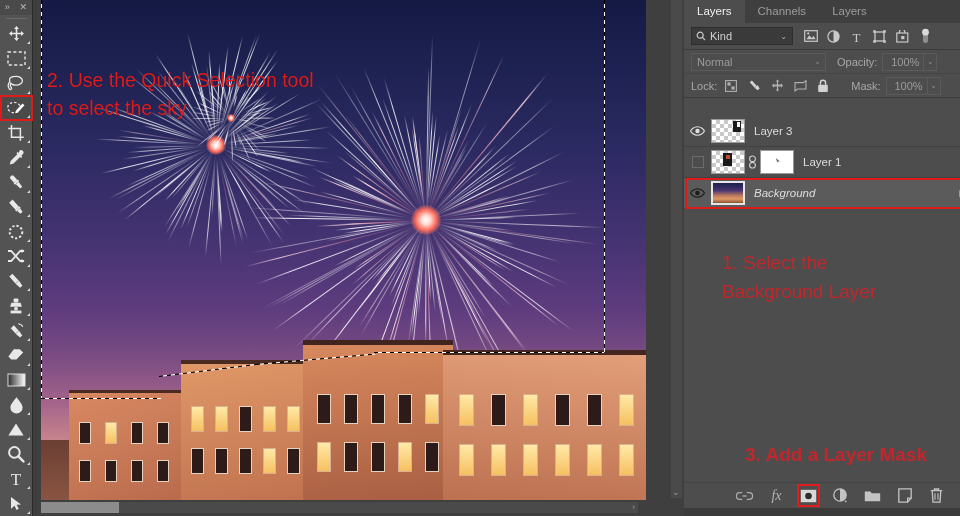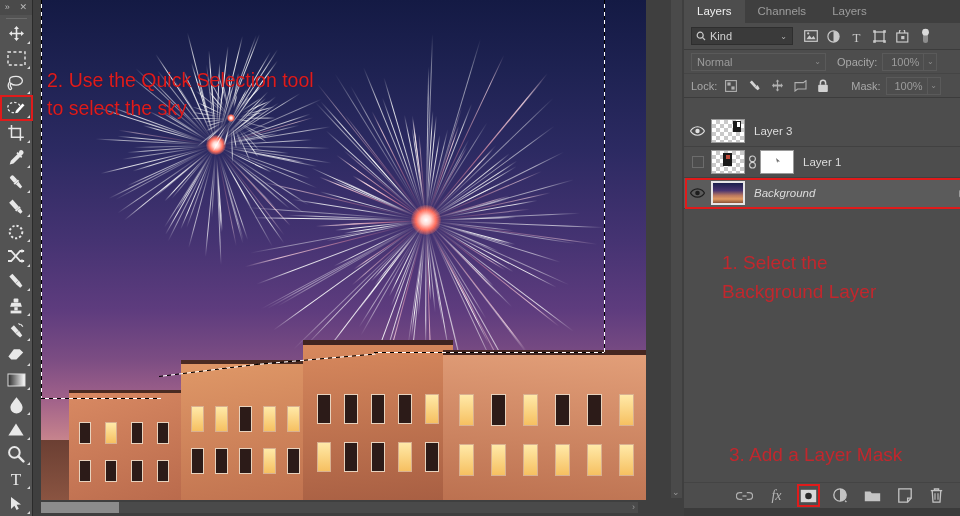--- a/index.html
+++ b/index.html
@@ -186,21 +186,21 @@
   #bg-highlight {
     position: absolute; left: 1px; right: 1px; top: 0; height: 31px;
     border: 2px solid #e01b1b; pointer-events: none;
   }
 
   
   .ann-panel {
     position: absolute; color: #c1272d; font-size: 19px; line-height: 29px;
   }
   #ann1 { left: 38px; top: 248px; }
-  #ann3 { left: 45px; top: 440px; }
+  #ann3 { left: 61px; top: 440px; font-weight: bold; }
 
   
   #btnbar {
     position: absolute; left: 0; bottom: 8px; width: 276px; height: 26px;
     background: #4d4d4d; display: flex; align-items: center;
     justify-content: flex-end; gap: 13px; padding-right: 14px;
     border-top: 1px solid #444;
   }
   .bbtn { width: 19px; height: 19px; display: flex; align-items: center; justify-content: center; color: #bdbdbd; position: relative; }
   .bbtn.hl { outline: 2px solid #e01b1b; }

